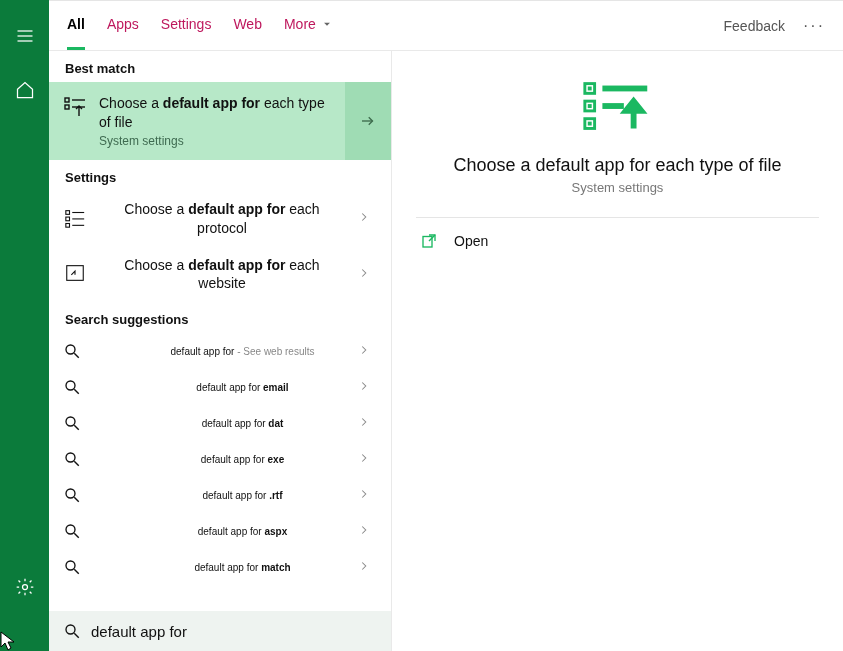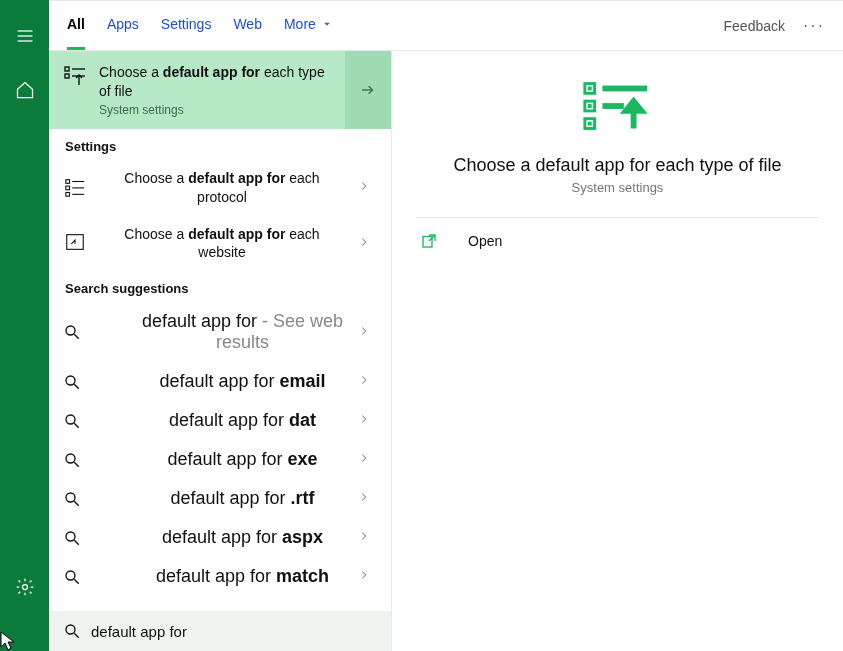--- a/index.html
+++ b/index.html
@@ -4,48 +4,48 @@
 <style>
   * { box-sizing: border-box; margin: 0; padding: 0; }
   html, body { width: 843px; height: 651px; font-family: "Segoe UI", Arial, sans-serif; overflow: hidden; }
   .screen { display: flex; width: 843px; height: 651px; background: #0a1b0f; }
   .taskstrip { width: 49px; background: #0b7b3b; display: flex; flex-direction: column; align-items: center; padding-top: 12px; color: #fff; }
   .taskstrip .spacer { flex: 1; }
   .ts-icon { width: 24px; height: 24px; margin: 12px 0; display: flex; align-items: center; justify-content: center; }
   .search-window { flex: 1; background: #fff; display: flex; flex-direction: column; border-top: 1px solid #e5e5e5; }
   .topbar { height: 50px; border-bottom: 1px solid #e9e9e9; display: flex; align-items: center; padding: 0 18px; color: #555; }
   .tabs { display: flex; gap: 22px; align-items: center; height: 100%; }
-  .tab { font-size: 14px; color: #1d4ed8; cursor: pointer; height: 100%; display: flex; align-items: center; border-bottom: 3px solid transparent; }
+  .tab { font-size: 14px; color: #be185d; cursor: pointer; height: 100%; display: flex; align-items: center; border-bottom: 3px solid transparent; }
   .tab.active { color: #000; font-weight: 600; border-bottom: 3px solid #1bb861; }
   .topbar-right { margin-left: auto; display: flex; align-items: center; gap: 18px; padding-left: 44px; }
   .feedback { font-size: 14px; color: #555; }
   .ellipsis { color: #555; font-size: 16px; letter-spacing: 2px; }
   .body { flex: 1; display: flex; min-height: 0; }
   .left { width: 343px; border-right: 1px solid #e9e9e9; display: flex; flex-direction: column; overflow: hidden; }
   .scroll { flex: 1; overflow-y: auto; }
   .section-title { font-size: 13px; font-weight: 600; padding: 10px 16px 6px; color: #111; }
   .best-row { display: flex; background: #b7e8c8; }
   .best-main { flex: 1; padding: 12px 10px 12px 14px; display: flex; gap: 12px; }
   .best-arrow { width: 46px; background: #9fdcb4; display: flex; align-items: center; justify-content: center; }
   .icon24 { width: 24px; height: 24px; flex-shrink: 0; }
   .result-title { font-size: 14px; color: #111; line-height: 1.35; }
   .result-sub { font-size: 12px; color: #3e6a50; margin-top: 2px; }
   .setting-row, .sugg-row { display: flex; align-items: center; padding: 9px 14px; gap: 12px; cursor: pointer; text-align: center; }
   .setting-row .txt { flex: 1; }
   .chev { color: #888; font-size: 14px; margin-right: 6px; }
-  .sugg-row .txt { flex: 1; font-size: 18px; color: #111; margin-left: 47px; }
+  .sugg-row .txt { flex: 1; font-size: 10px; color: #111; margin-left: 47px; }
   .muted { color: #888; }
   .searchbar { height: 40px; background: #eef3f0; display: flex; align-items: center; padding: 0 14px; gap: 10px; }
   .searchbar input { flex: 1; border: none; background: transparent; font-size: 15px; outline: none; color: #111; }
   .right { flex: 1; padding: 28px 24px 0; display: flex; flex-direction: column; }
   .hero { display: flex; flex-direction: column; align-items: center; }
   .hero-title { font-size: 18px; color: #111; margin-top: 20px; text-align: center; }
   .hero-sub { font-size: 13px; color: #777; margin-top: 4px; }
   .divider { height: 1px; background: #e5e5e5; margin: 22px 0 0; }
-  .action-row { display: flex; align-items: center; gap: 30px; padding: 14px 4px; cursor: pointer; }
+  .action-row { display: flex; align-items: center; gap: 16px; padding: 14px 4px; cursor: pointer; }
   .action-row .lbl { font-size: 14px; color: #111; }
   b, strong { font-weight: 600; }
   .cursor { position: absolute; left: 0; bottom: 0; pointer-events: none; }
 </style>
 </head>
 <body>
 
 <div class="screen">
   <div class="taskstrip">
     <div class="ts-icon">
@@ -85,20 +85,21 @@
       </div>
       <div class="topbar-right">
         <div class="feedback">Feedback</div>
         <div class="ellipsis">···</div>
       </div>
     </div>
 
     <div class="body">
       <div class="left">
         <div class="scroll">
+          <div class="section-title">Best match</div>
 
           <div class="best-row">
             <div class="best-main">
               <div class="icon24">
                 <svg viewBox="0 0 24 24" width="24" height="24" fill="none" stroke="#111" stroke-width="1.4">
                   <rect x="2" y="4" width="4" height="4"></rect>
                     <line x1="9" y1="6" x2="22" y2="6"></line>
                   <rect x="2" y="11" width="4" height="4"></rect>
                     <line x1="9" y1="13" x2="22" y2="13"></line>
                   <path d="M16 22 V12 M13 15 L16 12 L19 15" stroke="#111"></path>

